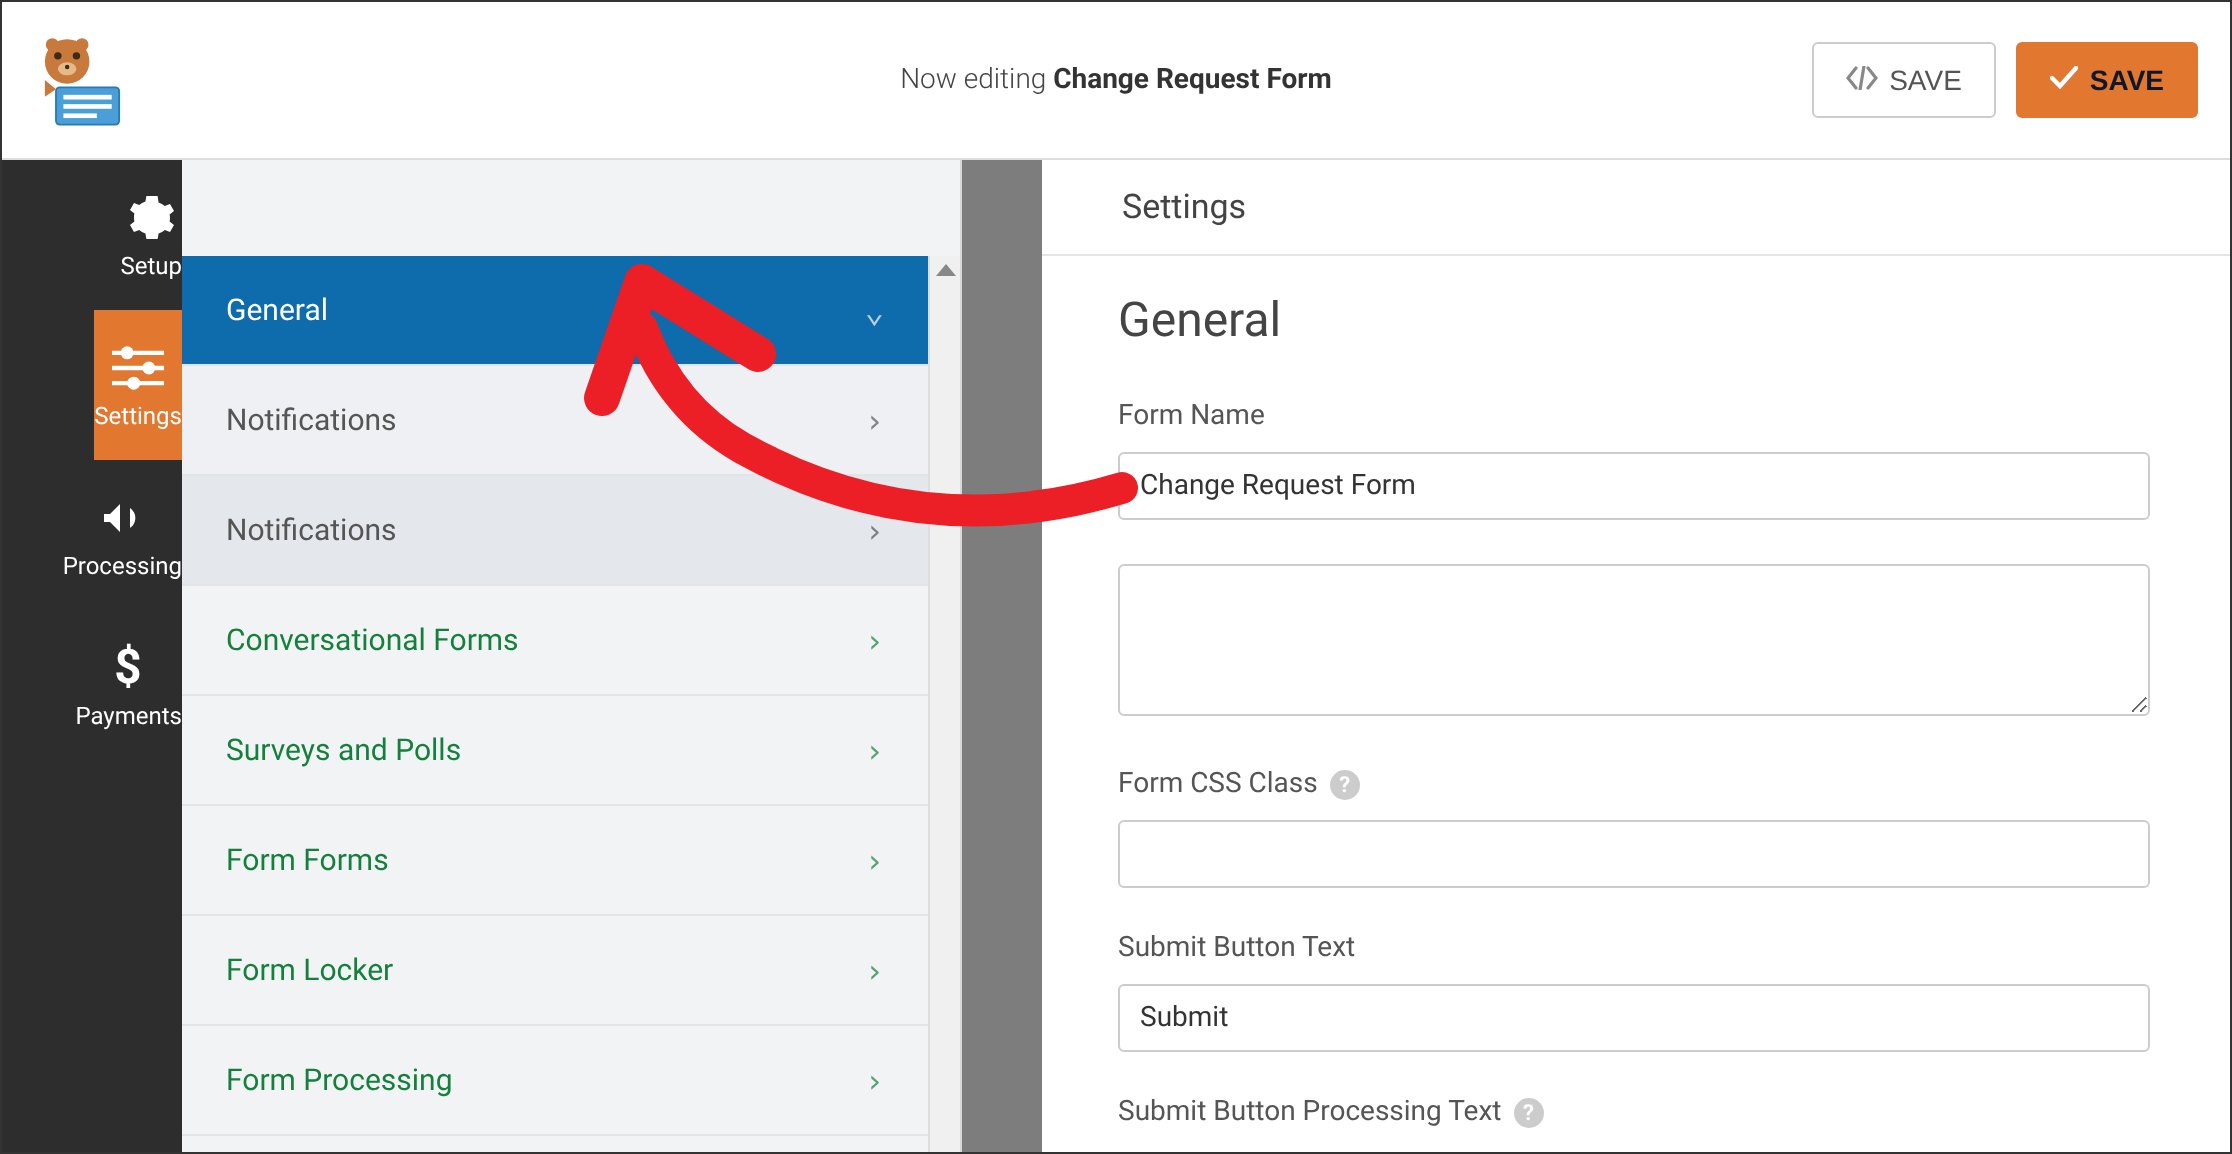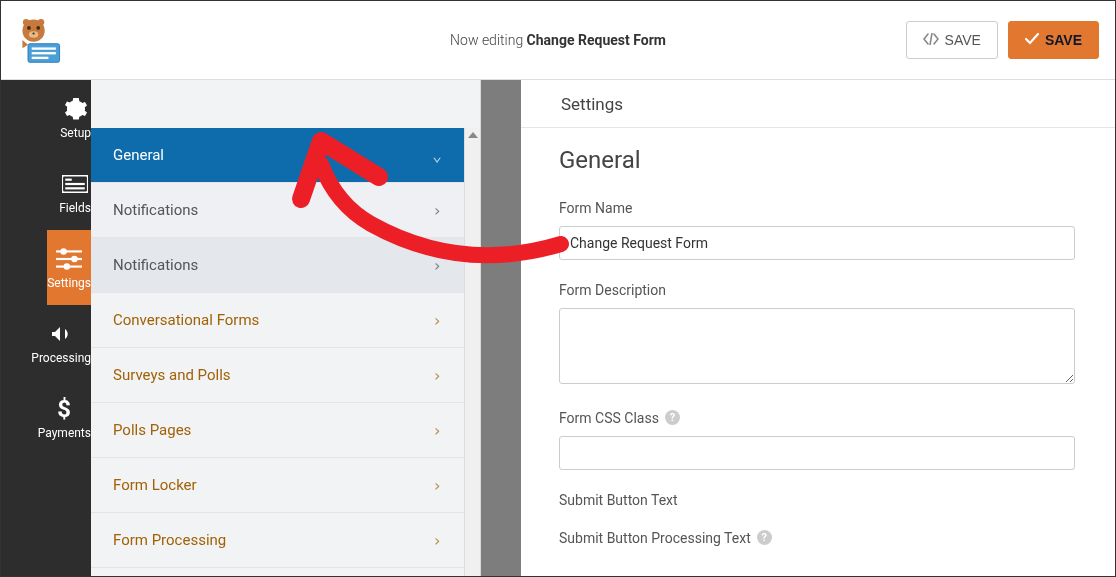--- a/index.html
+++ b/index.html
@@ -111,21 +111,21 @@
       padding: 0 22px;
       border-bottom: 1px solid #e3e4e6;
       font-size: 15px;
       color: #555;
       cursor: pointer;
       justify-content: space-between;
       margin-right: 16px;
     }
     .sub-item.active { background: #0e6cad; color: #fff; }
     .sub-item.secondary { background: #eef0f3; }
-    .sub-item.locked { color: #a16207; }
+    .sub-item.locked { color: #15803d; }
     .chev { font-size: 16px; color: inherit; opacity: .7; font-family: monospace; }
     .gutter {
       width: 40px;
       background: #7d7d7d;
     }
     .content {
       flex: 1;
       background: #fff;
       display: flex;
       flex-direction: column;
@@ -139,21 +139,21 @@
       padding: 0 60px 0 40px;
       font-size: 17px;
       color: #444;
       background:#fff;
       position: relative;
       z-index: 2;
     }
     .content-body { padding: 18px 40px 0 38px; overflow: auto; flex:1;}
     .content-body h2 { font-size: 24px; font-weight: 400; color: #444; margin-bottom: 26px; }
     .form-row { margin-bottom: 22px; }
-    .form-label { font-size: 14px; color: #555; display: flex; align-items: flex-start; gap: 6px; margin-bottom: 10px; }
+    .form-label { font-size: 14px; color: #555; display: flex; align-items: flex-end; gap: 6px; margin-bottom: 10px; }
     .help-circle {
       width: 15px; height: 15px; border-radius: 50%; background: #ccc; color: #fff;
       font-size: 11px; display: inline-flex; align-items: center; justify-content: center; font-weight: 700;
     }
     .form-input, .form-textarea {
       width: 100%; max-width: 520px;
       border: 1px solid #ccc; border-radius: 3px;
       font-size: 14px; color: #333; padding: 8px 10px;
       font-family: inherit;
     }
@@ -214,31 +214,20 @@
 <div class="main">
   <div class="iconbar">
     <div class="iconbar-item">
       <span class="iconbar-ico">
         <svg viewBox="0 0 24 24" width="24" height="24">
             <path d="M12 8a4 4 0 100 8 4 4 0 000-8zm9 4a7.9 7.9 0 00-.2-1.8l2.2-1.7-2-3.5-2.6 1a8 8 0 00-3.1-1.8L14.8 1H9.2l-.5 2.7A8 8 0 005.6 5.5l-2.6-1-2 3.5 2.2 1.7A7.9 7.9 0 003 12c0 .6.07 1.2.2 1.8L1 15.5l2 3.5 2.6-1a8 8 0 003.1 1.8l.5 2.7h5.6l.5-2.7a8 8 0 003.1-1.8l2.6 1 2-3.5-2.2-1.7c.13-.6.2-1.2.2-1.8z"></path>
           </svg>
       </span>
       <span>Setup</span>
     </div>
-    <div class="iconbar-item">
-      <span class="iconbar-ico">
-        <svg viewBox="0 0 24 16" width="26" height="18">
-            <rect x="0" y="0" width="24" height="16" rx="2" fill="none" stroke="#fff" stroke-width="2"></rect>
-            <rect x="3" y="3" width="6" height="2" fill="#fff"></rect>
-            <rect x="3" y="7" width="18" height="2" fill="#fff"></rect>
-            <rect x="3" y="11" width="18" height="2" fill="#fff"></rect>
-          </svg>
-      </span>
-      <span>Fields</span>
-    </div>
     <div class="iconbar-item active">
       <span class="iconbar-ico">
         <svg viewBox="0 0 24 20" width="26" height="22">
             <line x1="0" y1="3" x2="24" y2="3" stroke="#fff" stroke-width="2"></line>
             <circle cx="7" cy="3" r="3" fill="#fff"></circle>
             <line x1="0" y1="10" x2="24" y2="10" stroke="#fff" stroke-width="2"></line>
             <circle cx="17" cy="10" r="3" fill="#fff"></circle>
             <line x1="0" y1="17" x2="24" y2="17" stroke="#fff" stroke-width="2"></line>
             <circle cx="10" cy="17" r="3" fill="#fff"></circle>
           </svg>
@@ -278,21 +267,21 @@
     </div>
     <div class="sub-item locked">
       <span>Conversational Forms</span>
       <span class="chev">›</span>
     </div>
     <div class="sub-item locked">
       <span>Surveys and Polls</span>
       <span class="chev">›</span>
     </div>
     <div class="sub-item locked">
-      <span>Polls Pages</span>
+      <span>Form Forms</span>
       <span class="chev">›</span>
     </div>
     <div class="sub-item locked">
       <span>Form Locker</span>
       <span class="chev">›</span>
     </div>
     <div class="sub-item locked">
       <span>Form Processing</span>
       <span class="chev">›</span>
     </div>
@@ -315,38 +304,36 @@
       <h2>General</h2>
 
       <div class="form-row">
         <div class="form-label">
           <span>Form Name</span>
         </div>
         <input class="form-input" value="Change Request Form" style="">
       </div>
 
       <div class="form-row">
-        <div class="form-label">
-          <span>Form Description</span>
-        </div>
         <textarea class="form-textarea" style=""></textarea>
       </div>
 
       <div class="form-row">
         <div class="form-label">
           <span>Form CSS Class</span>
           <span class="help-circle">?</span>
         </div>
         <input class="form-input" value="" style="">
       </div>
 
       <div class="form-row">
         <div class="form-label">
           <span>Submit Button Text</span>
         </div>
+        <input class="form-input" value="Submit" style="">
       </div>
 
       <div class="form-row">
         <div class="form-label">
           <span>Submit Button Processing Text</span>
           <span class="help-circle">?</span>
         </div>
       </div>
     </div>
   </div>

